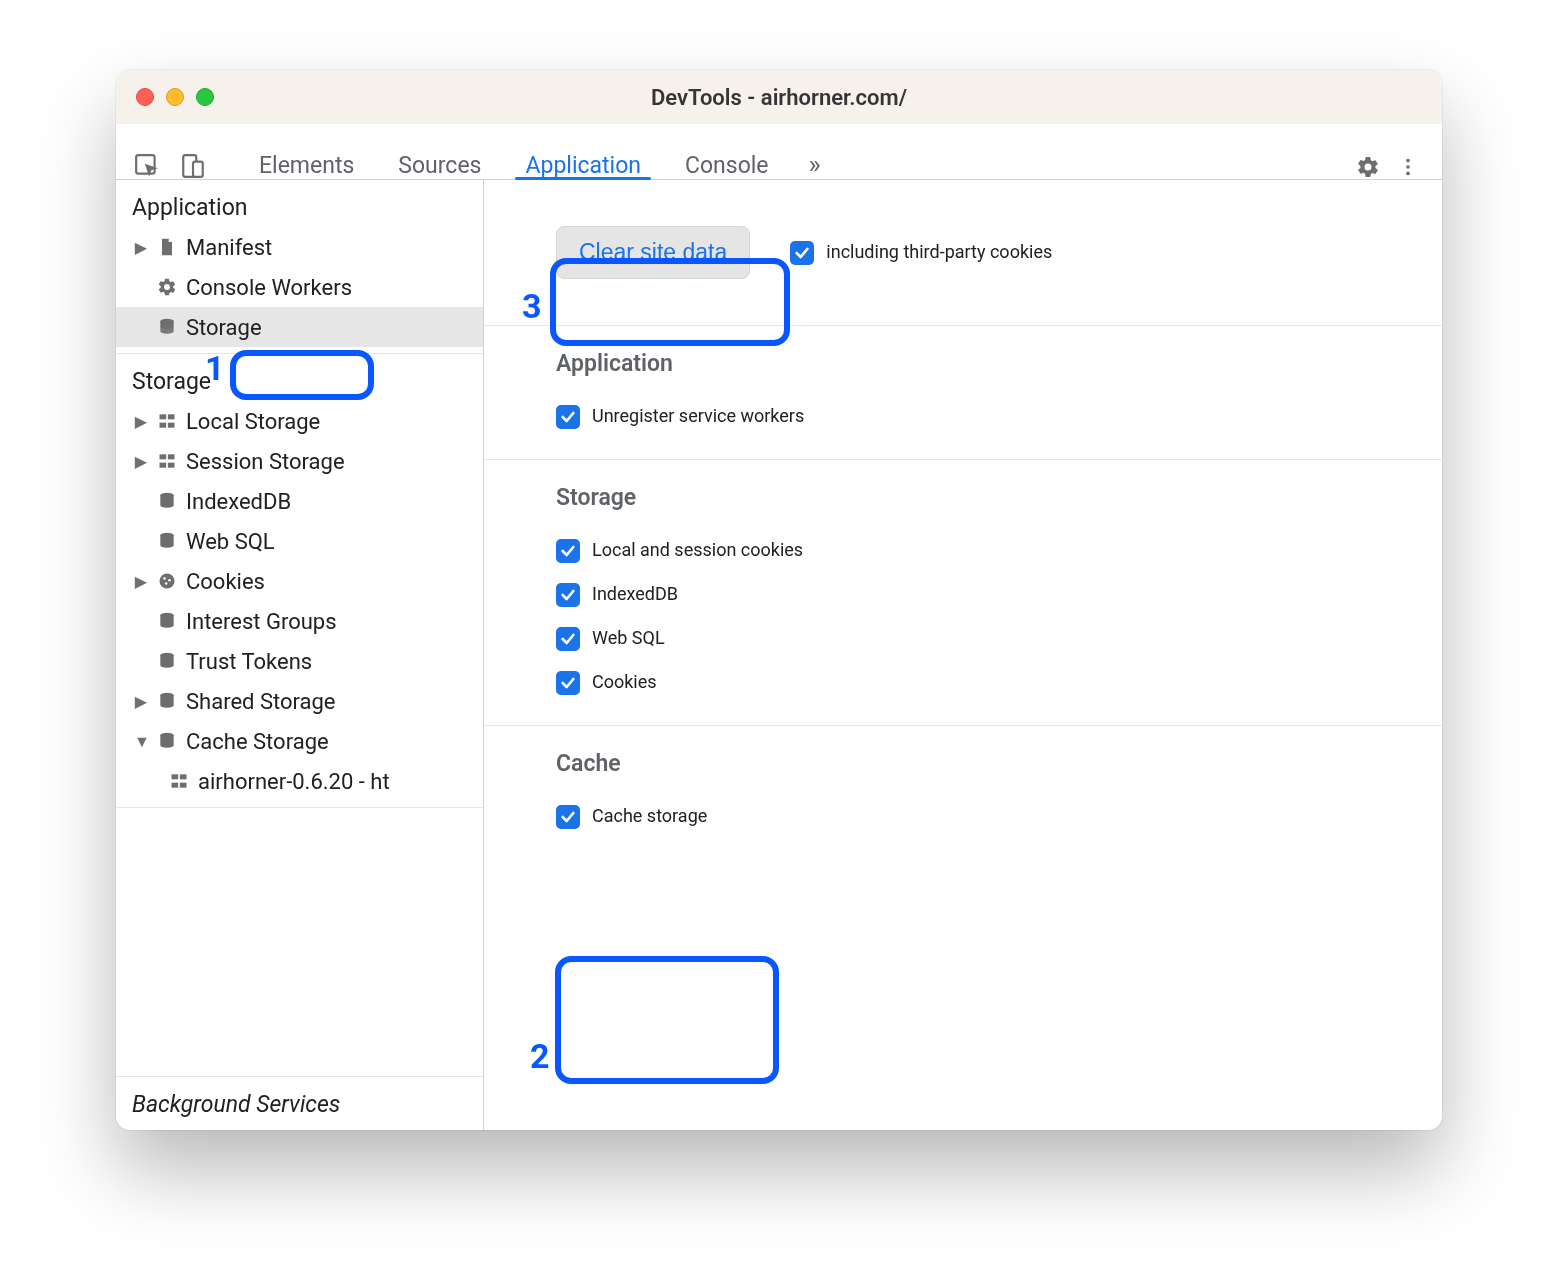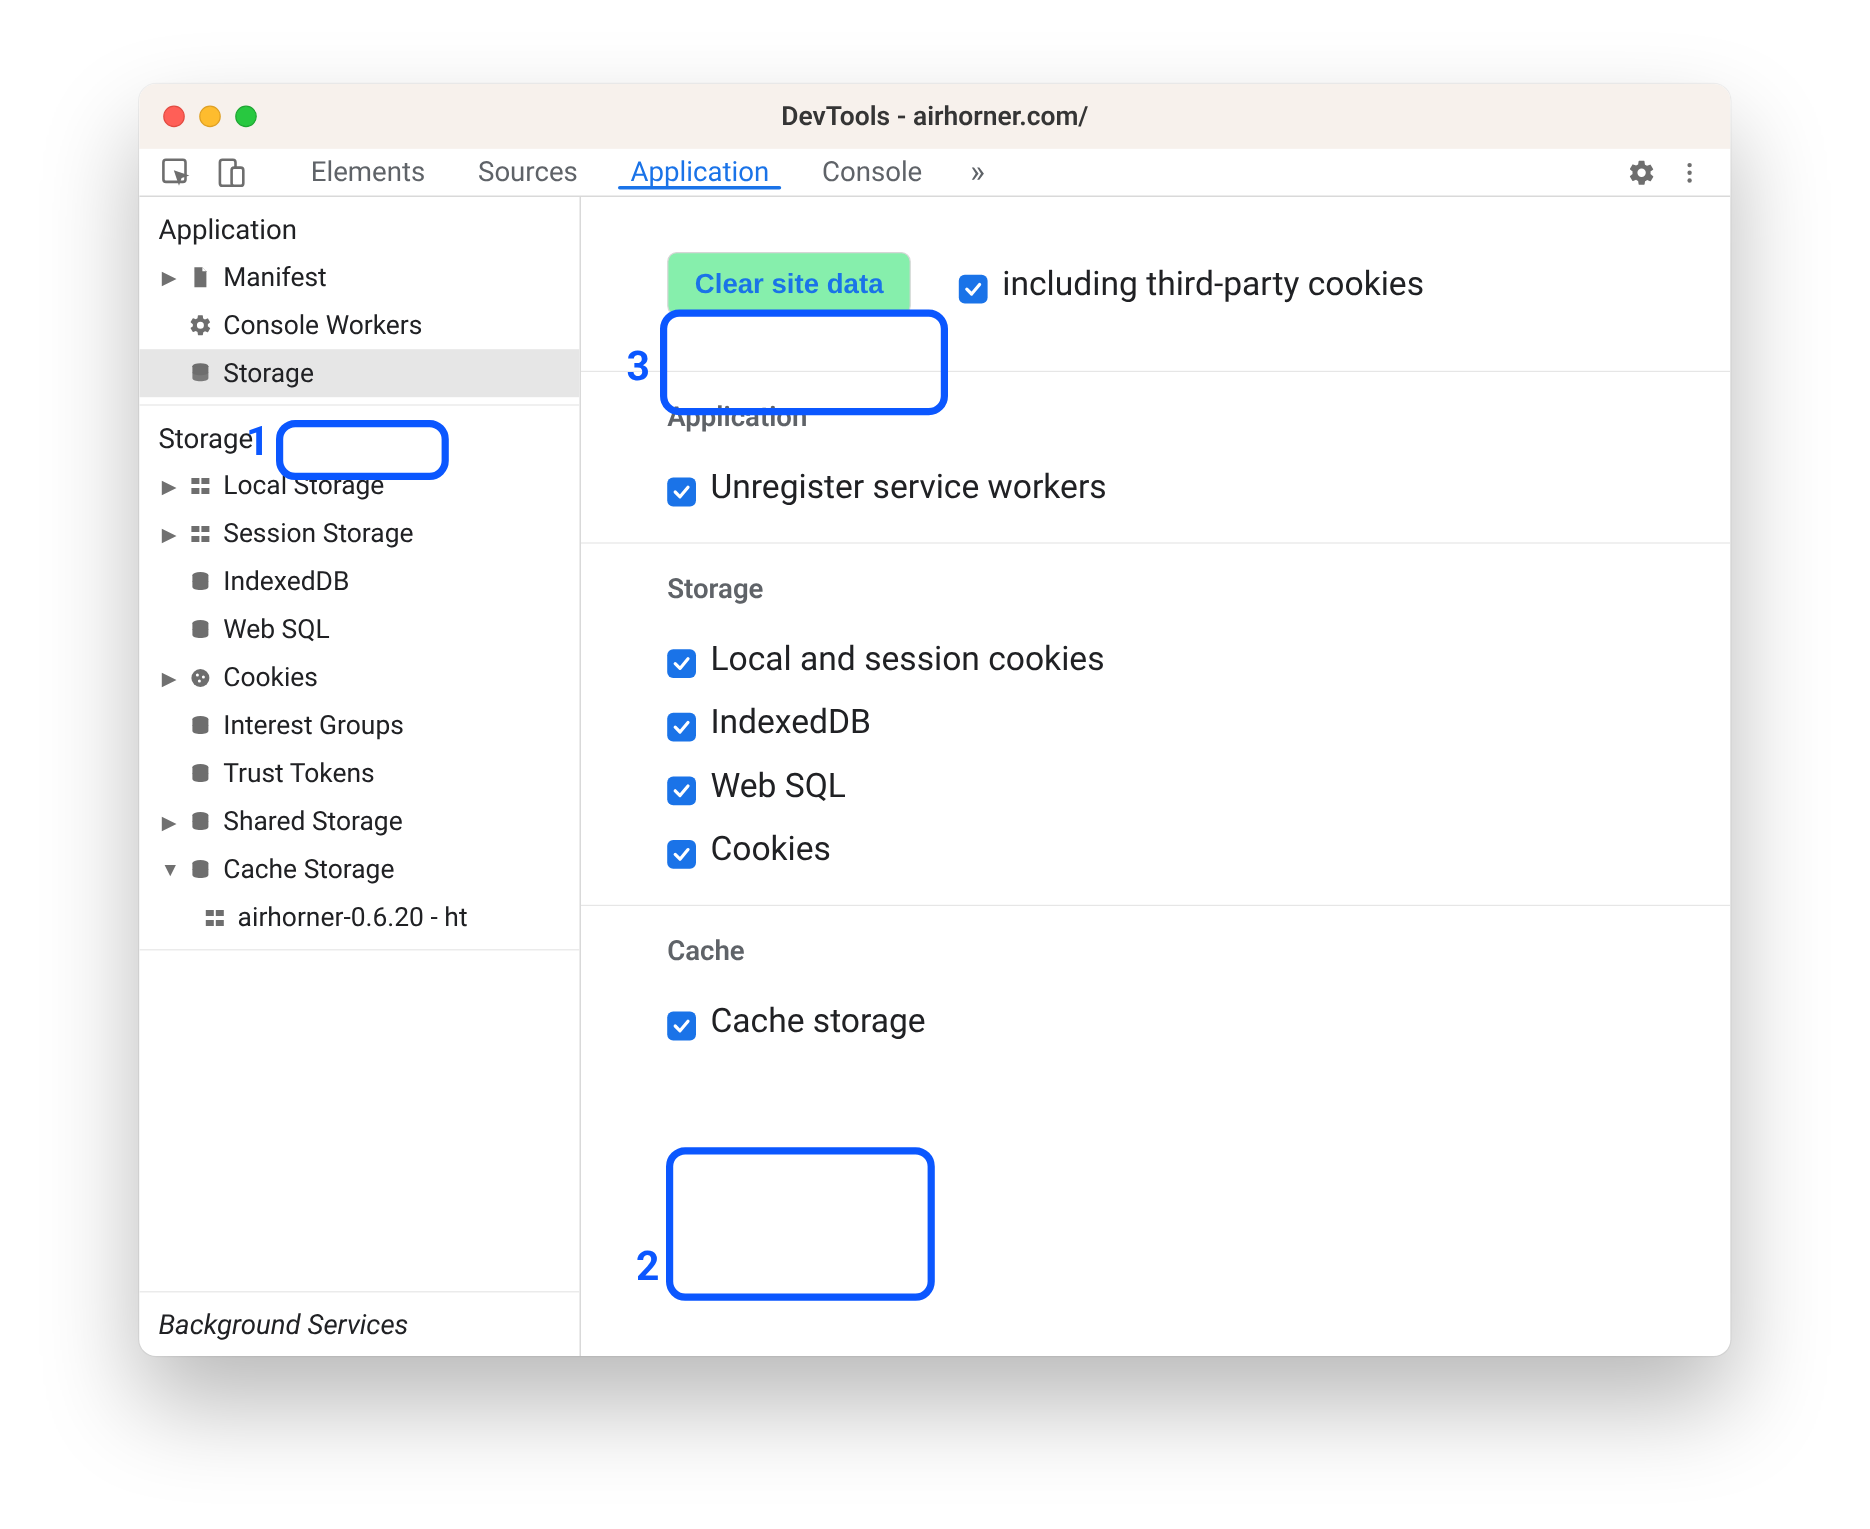--- a/index.html
+++ b/index.html
@@ -68,25 +68,25 @@
     position: absolute;
     left: 0; right: 0;
     text-align: center;
     font-size: 22px;
     color: #353535;
     font-weight: 600;
     pointer-events:none;
   }
 
   .toolbar {
-    height: 40px;
+    height: 56px;
     background: var(--toolbar-bg);
     border-bottom: 1px solid var(--border);
     display: flex;
-    align-items: center;
+    align-items: flex-end;
     padding: 0 14px 0 8px;
     flex: 0 0 auto;
   }
   .toolbar .icon-btn {
     display:flex; align-items:center; justify-content:center;
     width: 46px;
     color: var(--gray-icon);
   }
   .toolbar .vsep {
     width: 1px;
@@ -204,35 +204,34 @@
     padding-top: 46px;
     padding-bottom: 46px;
   }
   .section-title {
     font-size: 23px;
     font-weight: 600;
     color: var(--text-muted);
     margin-bottom: 18px;
   }
   .clear-btn {
-    background: #86efac;
+    background: #e5e5e5;
     border: 1px solid #d6d6d6;
     border-radius: 8px;
     padding: 12px 22px;
     font-size: 23px;
     color: var(--blue);
     cursor: pointer;
-    font-weight: bold;
   }
 
   .check-row {
     display:flex;
-    align-items:flex-end;
+    align-items:flex-start;
     gap: 12px;
-    font-size: 28px;
+    font-size: 18px;
     color: var(--text);
     padding: 10px 0;
   }
   .checkbox {
     width: 24px; height: 24px;
     border-radius: 5px;
     background: var(--checkbox-blue);
     display:flex; align-items:center; justify-content:center;
     flex: 0 0 auto;
   }

